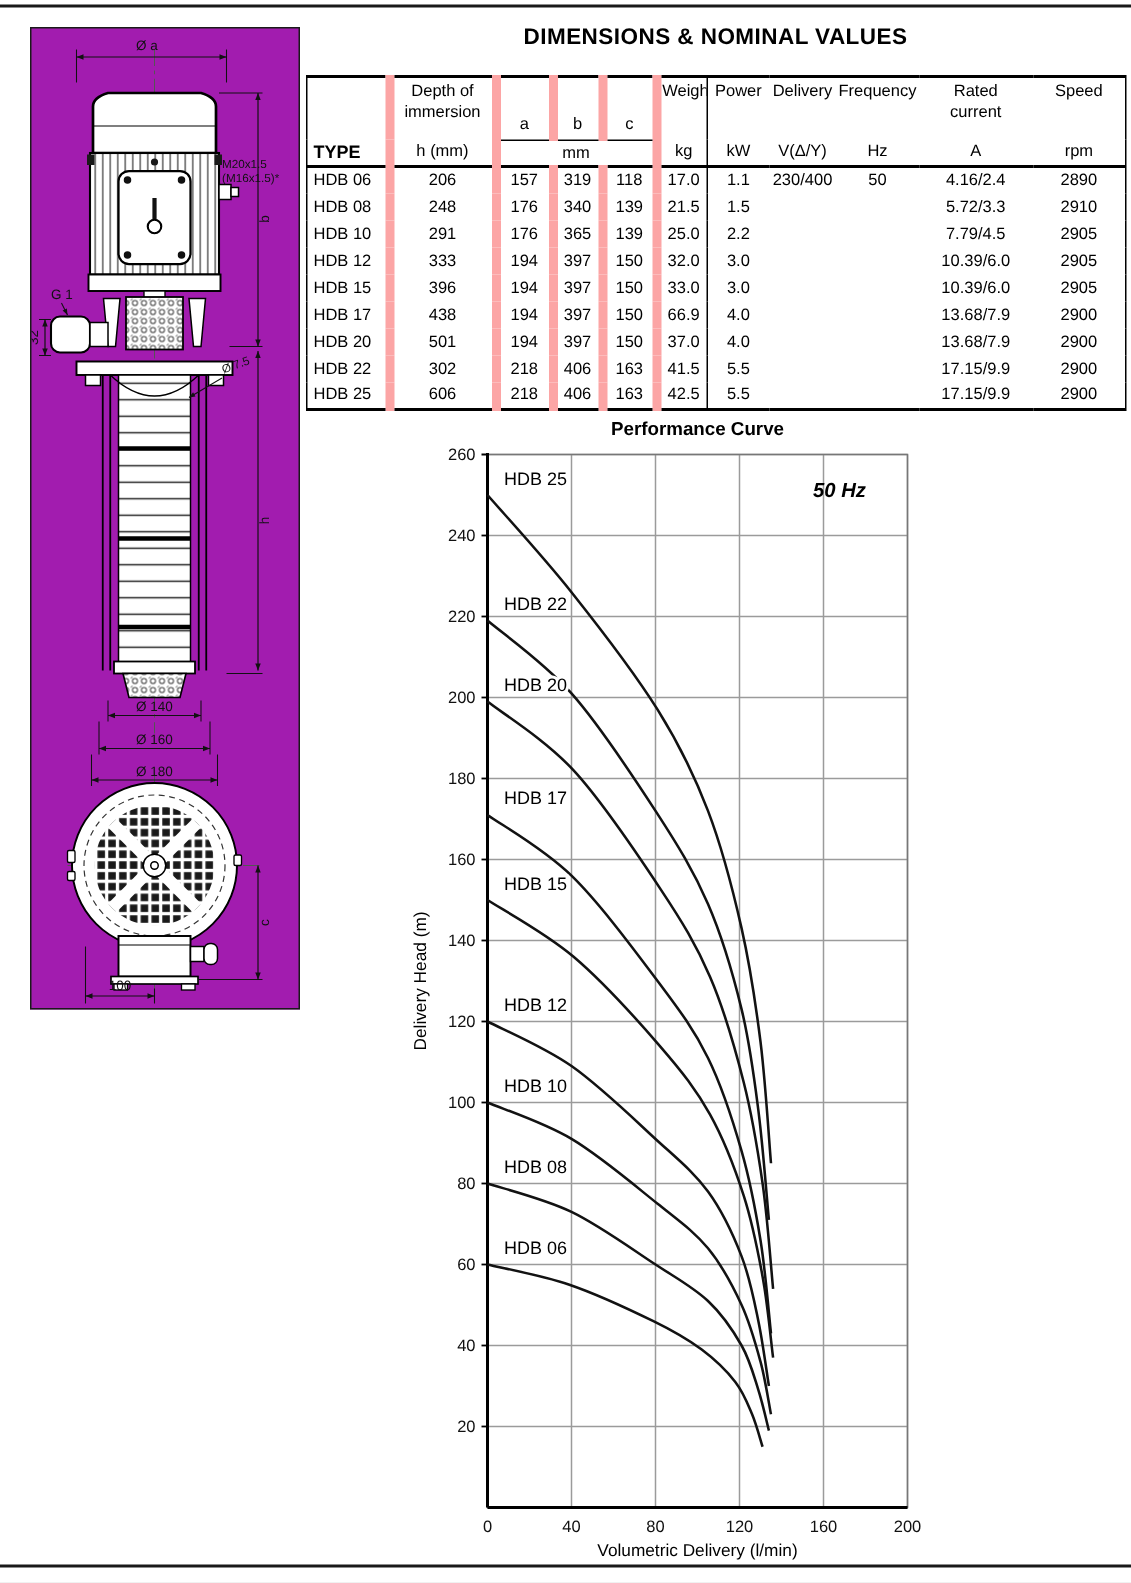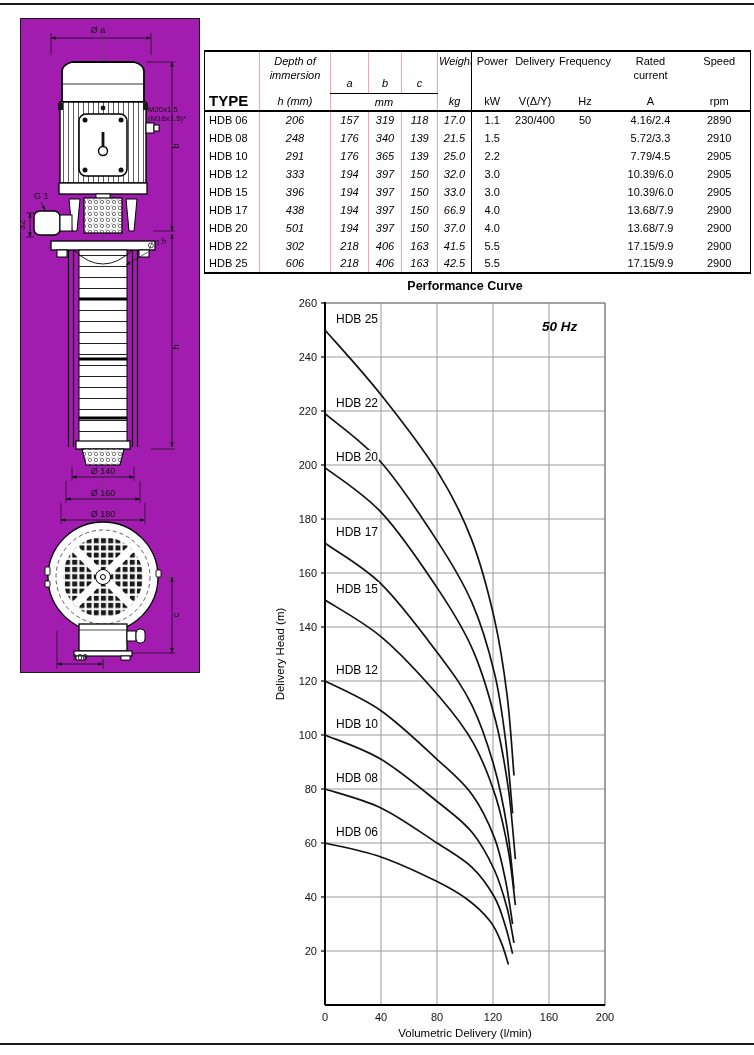--- a/index.html
+++ b/index.html
@@ -38,24 +38,24 @@
     border-top:2px solid #000; border-bottom:2.5px solid #000;
   }
   .dims-table th, .dims-table td {
     font-weight:normal; text-align:center; padding:0 1px;
     white-space:nowrap; overflow:hidden; line-height:1.3;
   }
   .dims-table thead { border-bottom:2px solid #000; }
   .dims-table thead tr.hr1 { height:42px; }
   .dims-table thead tr.hr2 { height:18px;margin-top:40px; }
   .dims-table tbody tr { height:18px; }
-  .bl  { border-left:1px solid #fca5a5;font-style:italic; }
+  .bl  { border-left:6px solid #fca5a5; }
   .bl2 { border-left:1.5px solid #000; }
   .th-type { vertical-align:bottom; text-align:left !important; padding-left:4px !important;
-             font-weight:bold !important; font-size:15px; }
+             font-weight:bold !important; font-size:12px; }
   .th-top { vertical-align:top; padding-top:2px !important; }
   .th-abc { vertical-align:bottom; border-bottom:1px solid #000; padding-bottom:2px !important; }
   .dims-table td.c-type { text-align:left; padding-left:4px; }
 
   svg.chart { position:absolute; left:270px; top:278px; }
   .grid { stroke:#9b9b9b; stroke-width:1; }
   .plot-border { fill:none; stroke:#777; stroke-width:1; }
   .axis { stroke:#000; stroke-width:2; }
   .tick { stroke:#000; stroke-width:1.2; }
   .ticklab { font:11px "Liberation Sans", sans-serif; fill:#111; }
@@ -66,20 +66,21 @@
   .ctitle { font:bold 12.5px "Liberation Sans", sans-serif; text-anchor:middle; fill:#000; }
   .alab { font:11.5px "Liberation Sans", sans-serif; fill:#000; }
 </style>
 </head>
 <body>
 
 <div class="page">
   <div class="rule rule-top"></div>
   <div class="rule rule-bottom"></div>
 
+  <div class="doc-title">DIMENSIONS &amp; NOMINAL VALUES</div>
 
   <div class="drawing-frame">
     <svg width="178" height="653" viewBox="0 0 178 653">
       <defs>
         <marker id="ar" viewBox="0 0 10 10" refX="9" refY="5" markerWidth="8.5" markerHeight="6.5" orient="auto-start-reverse">
             <path d="M0,1.5 L9,5 L0,8.5 z" fill="#111"></path>
           </marker>
         <pattern id="fins" width="5" height="8" patternUnits="userSpaceOnUse">
           <rect width="5" height="8" fill="#fff"></rect>
           <line x1="2.5" y1="0" x2="2.5" y2="8" stroke="#333" stroke-width=".8"></line>

